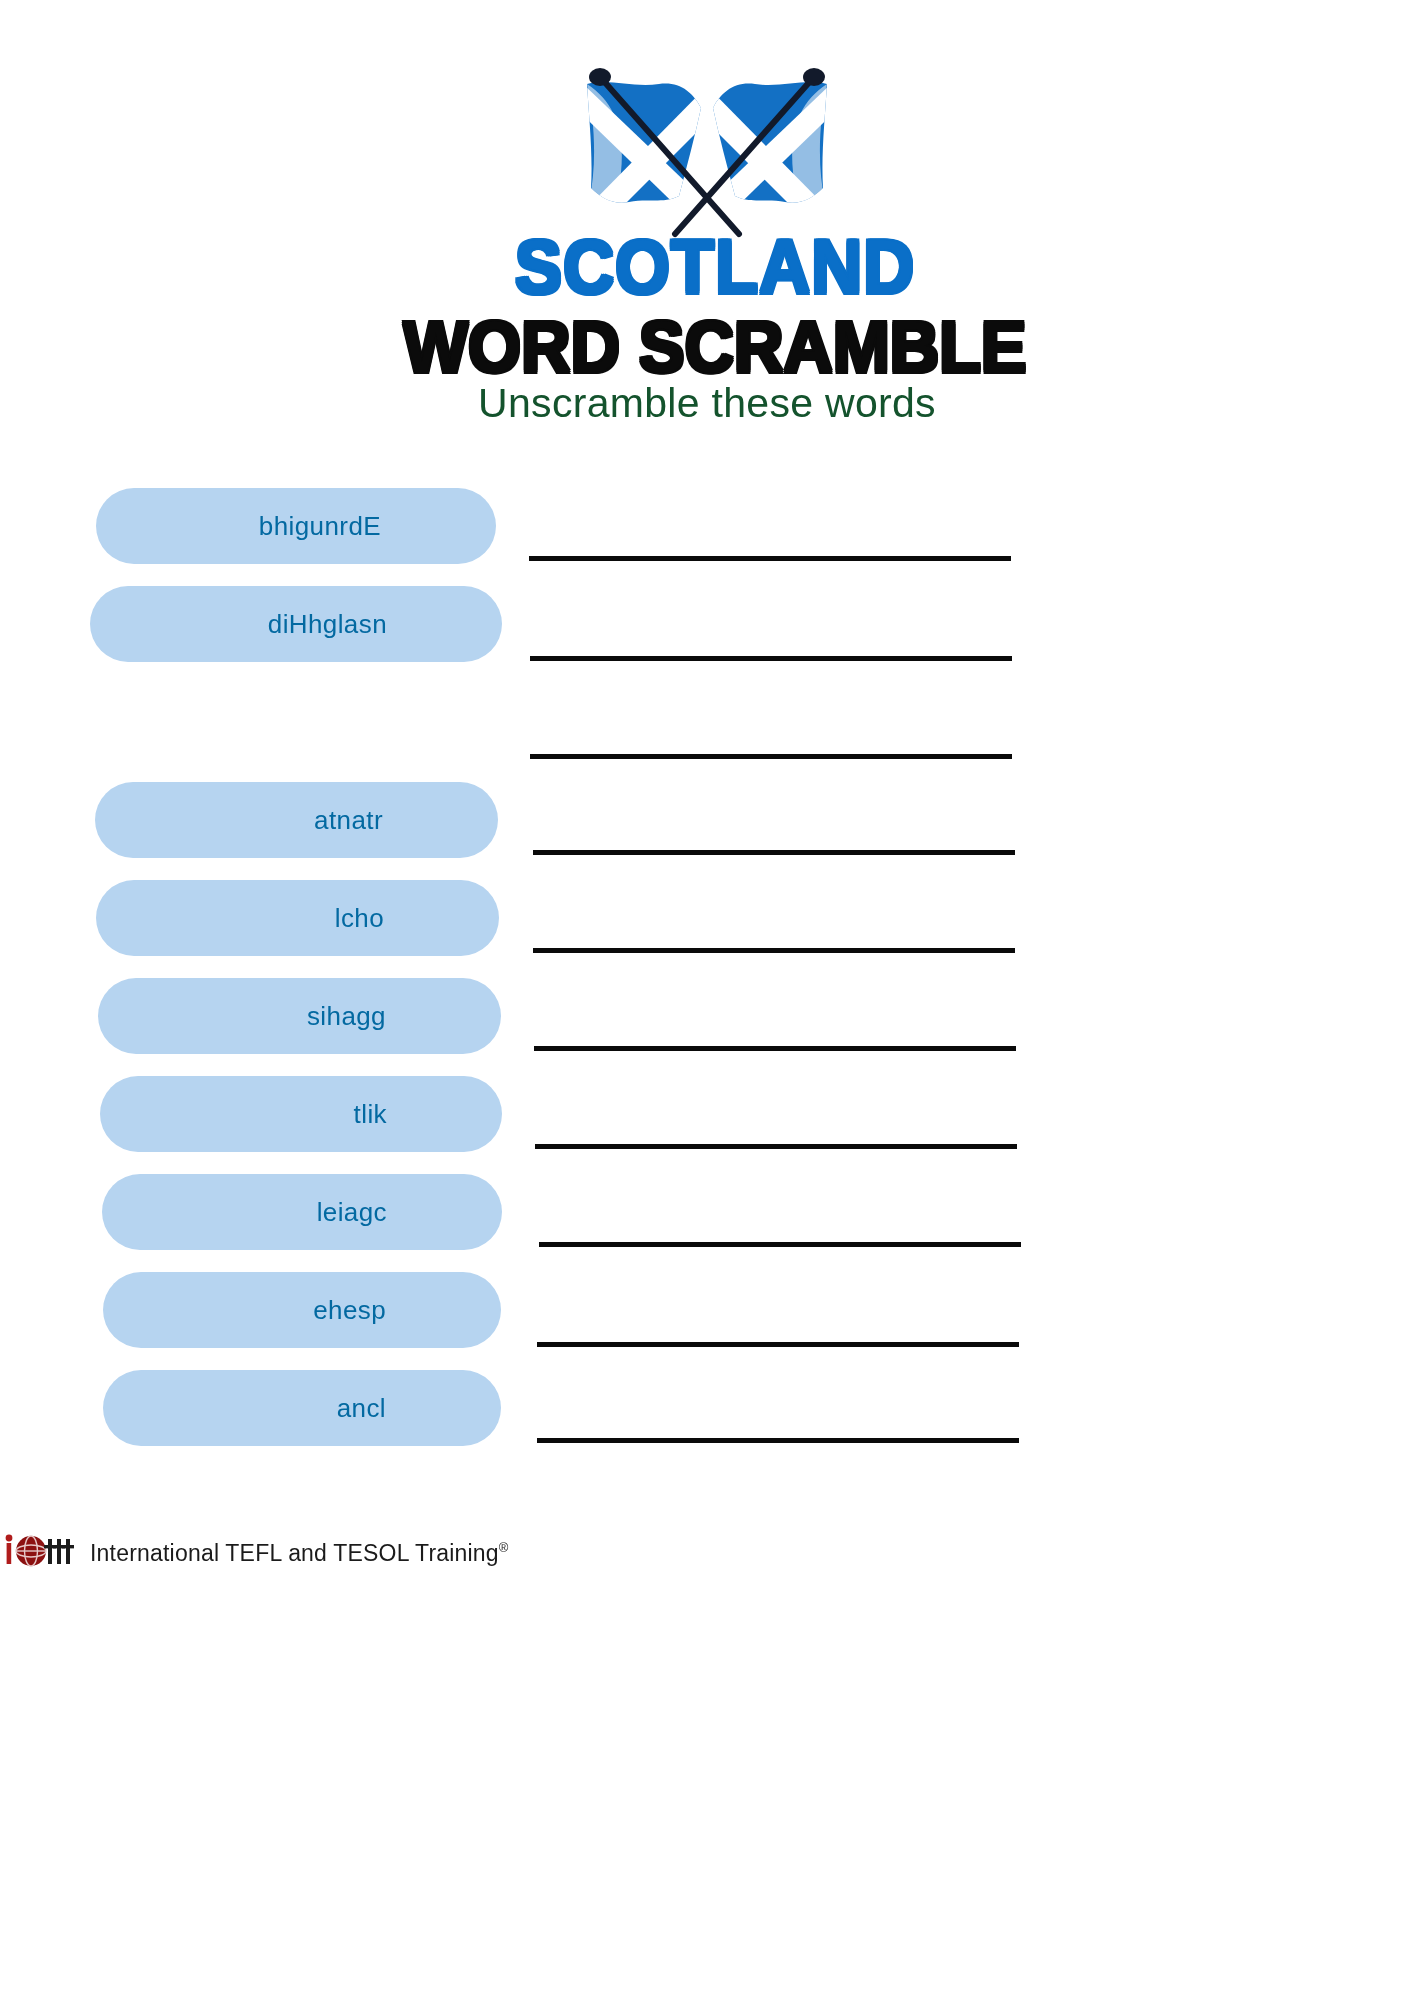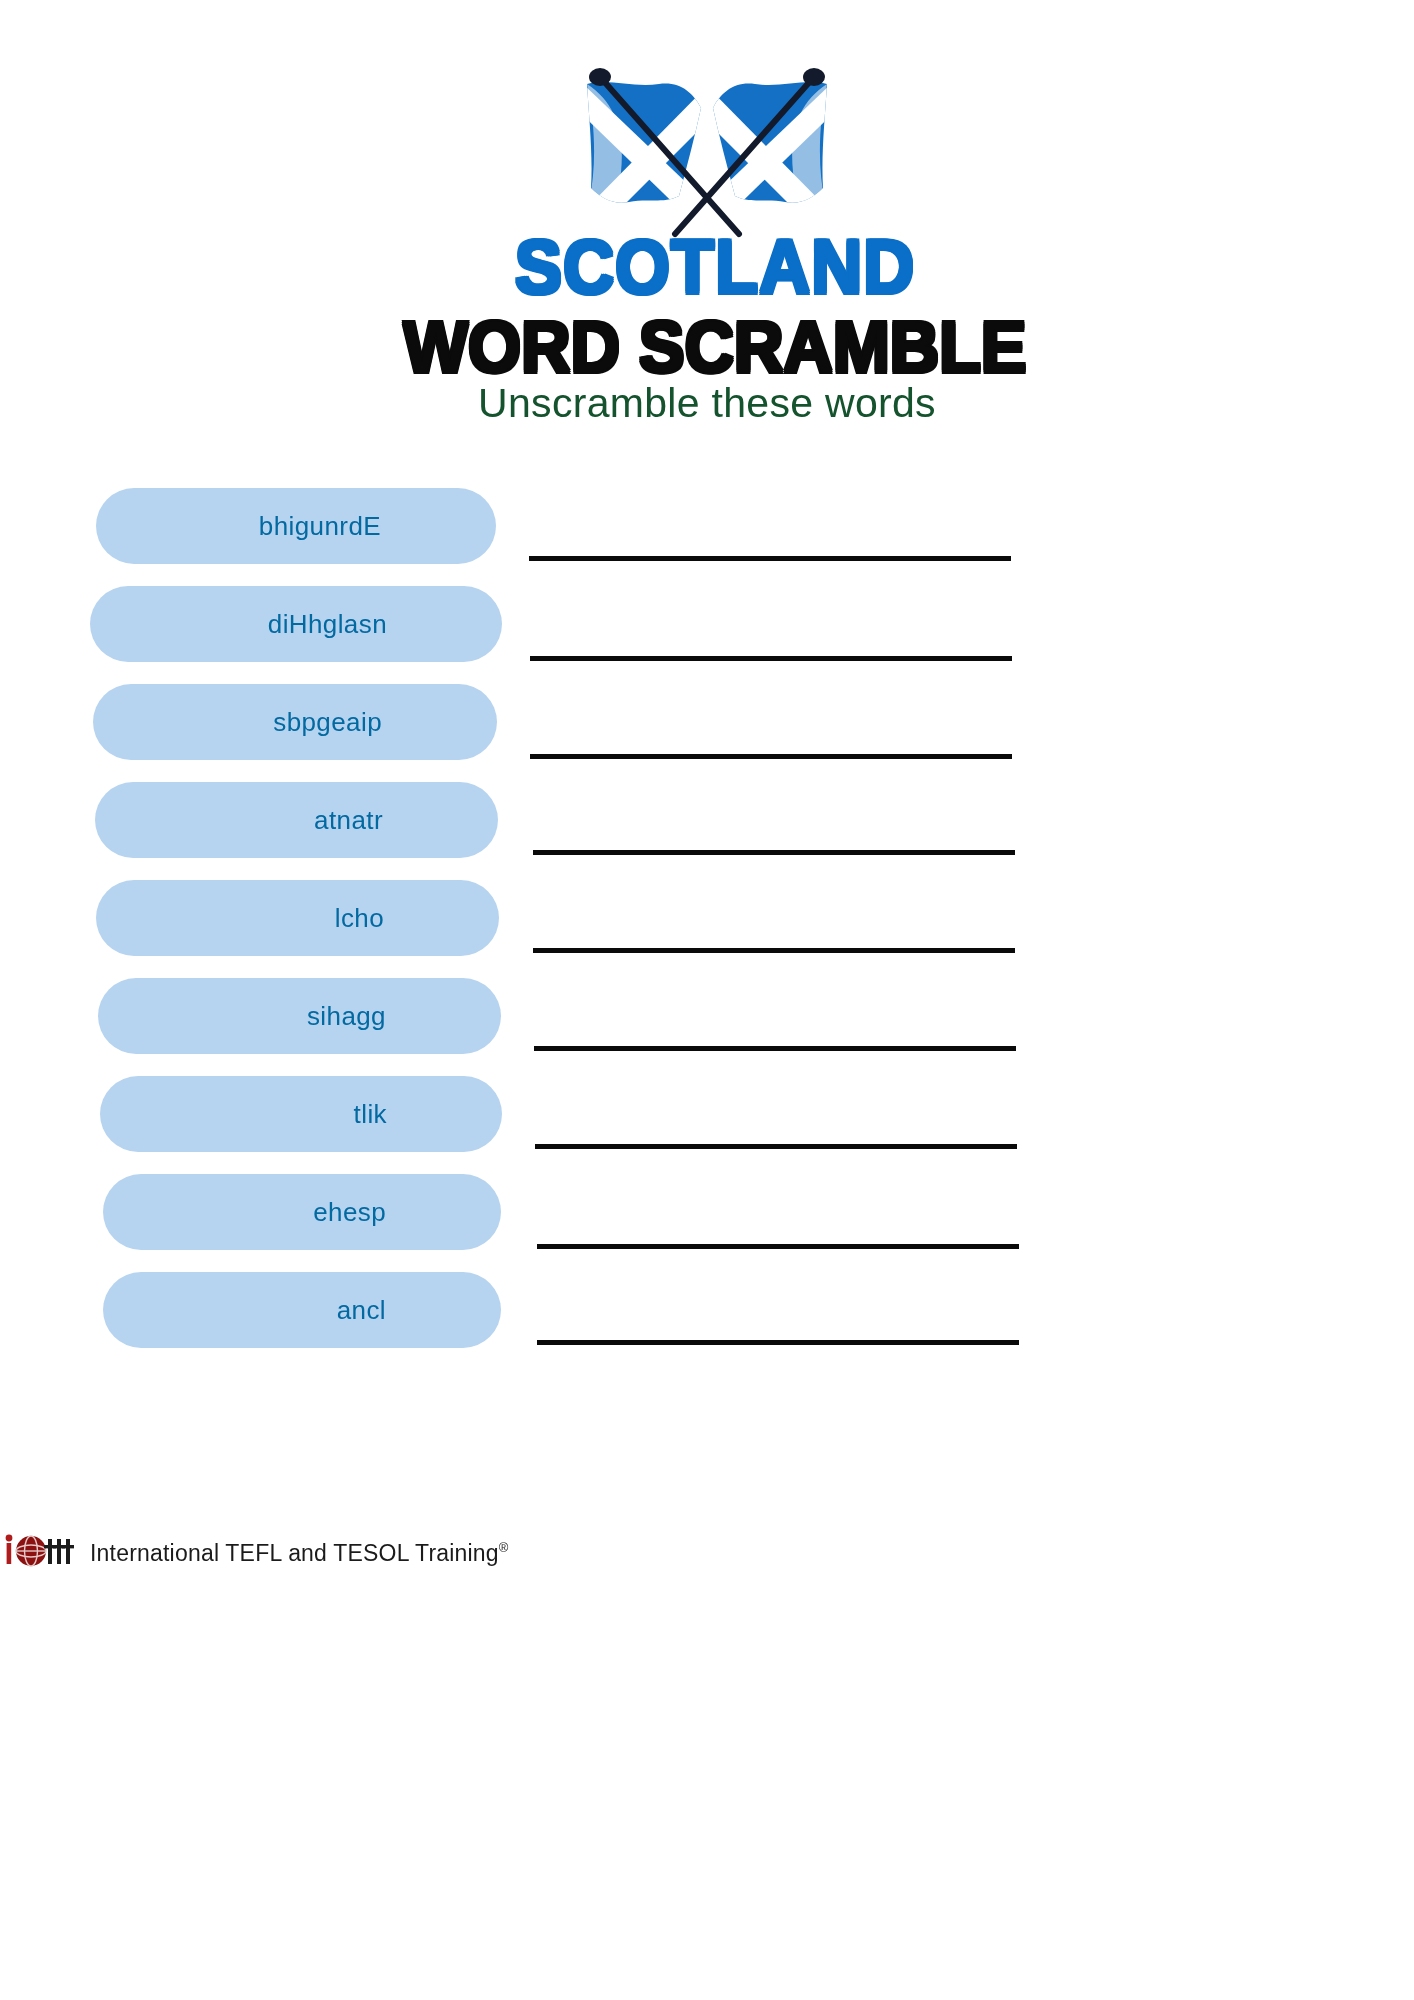--- a/index.html
+++ b/index.html
@@ -213,23 +213,20 @@
     </div>
 
     <div class="row">
       <div class="pill" style="left:90px; width:412px;">
         <span class="pill-text">diHhglasn</span>
       </div>
       <div class="answer-line" style="left:530px; top:70px; width:482px;"></div>
     </div>
 
     <div class="row">
-      <div class="pill" style="left:93px; width:404px;">
-        <span class="pill-text">sbpgeaip</span>
-      </div>
       <div class="answer-line" style="left:530px; top:70px; width:482px;"></div>
     </div>
 
     <div class="row">
       <div class="pill" style="left:95px; width:403px;">
         <span class="pill-text">atnatr</span>
       </div>
       <div class="answer-line" style="left:533px; top:68px; width:482px;"></div>
     </div>
 
@@ -247,20 +244,26 @@
       <div class="answer-line" style="left:534px; top:68px; width:482px;"></div>
     </div>
 
     <div class="row">
       <div class="pill" style="left:100px; width:402px;">
         <span class="pill-text">tlik</span>
       </div>
       <div class="answer-line" style="left:535px; top:68px; width:482px;"></div>
     </div>
 
+    <div class="row">
+      <div class="pill" style="left:102px; width:400px;">
+        <span class="pill-text">leiagc</span>
+      </div>
+      <div class="answer-line" style="left:539px; top:68px; width:482px;"></div>
+    </div>
 
     <div class="row">
       <div class="pill" style="left:103px; width:398px;">
         <span class="pill-text">ehesp</span>
       </div>
       <div class="answer-line" style="left:537px; top:70px; width:482px;"></div>
     </div>
 
     <div class="row">
       <div class="pill" style="left:103px; width:398px;">

